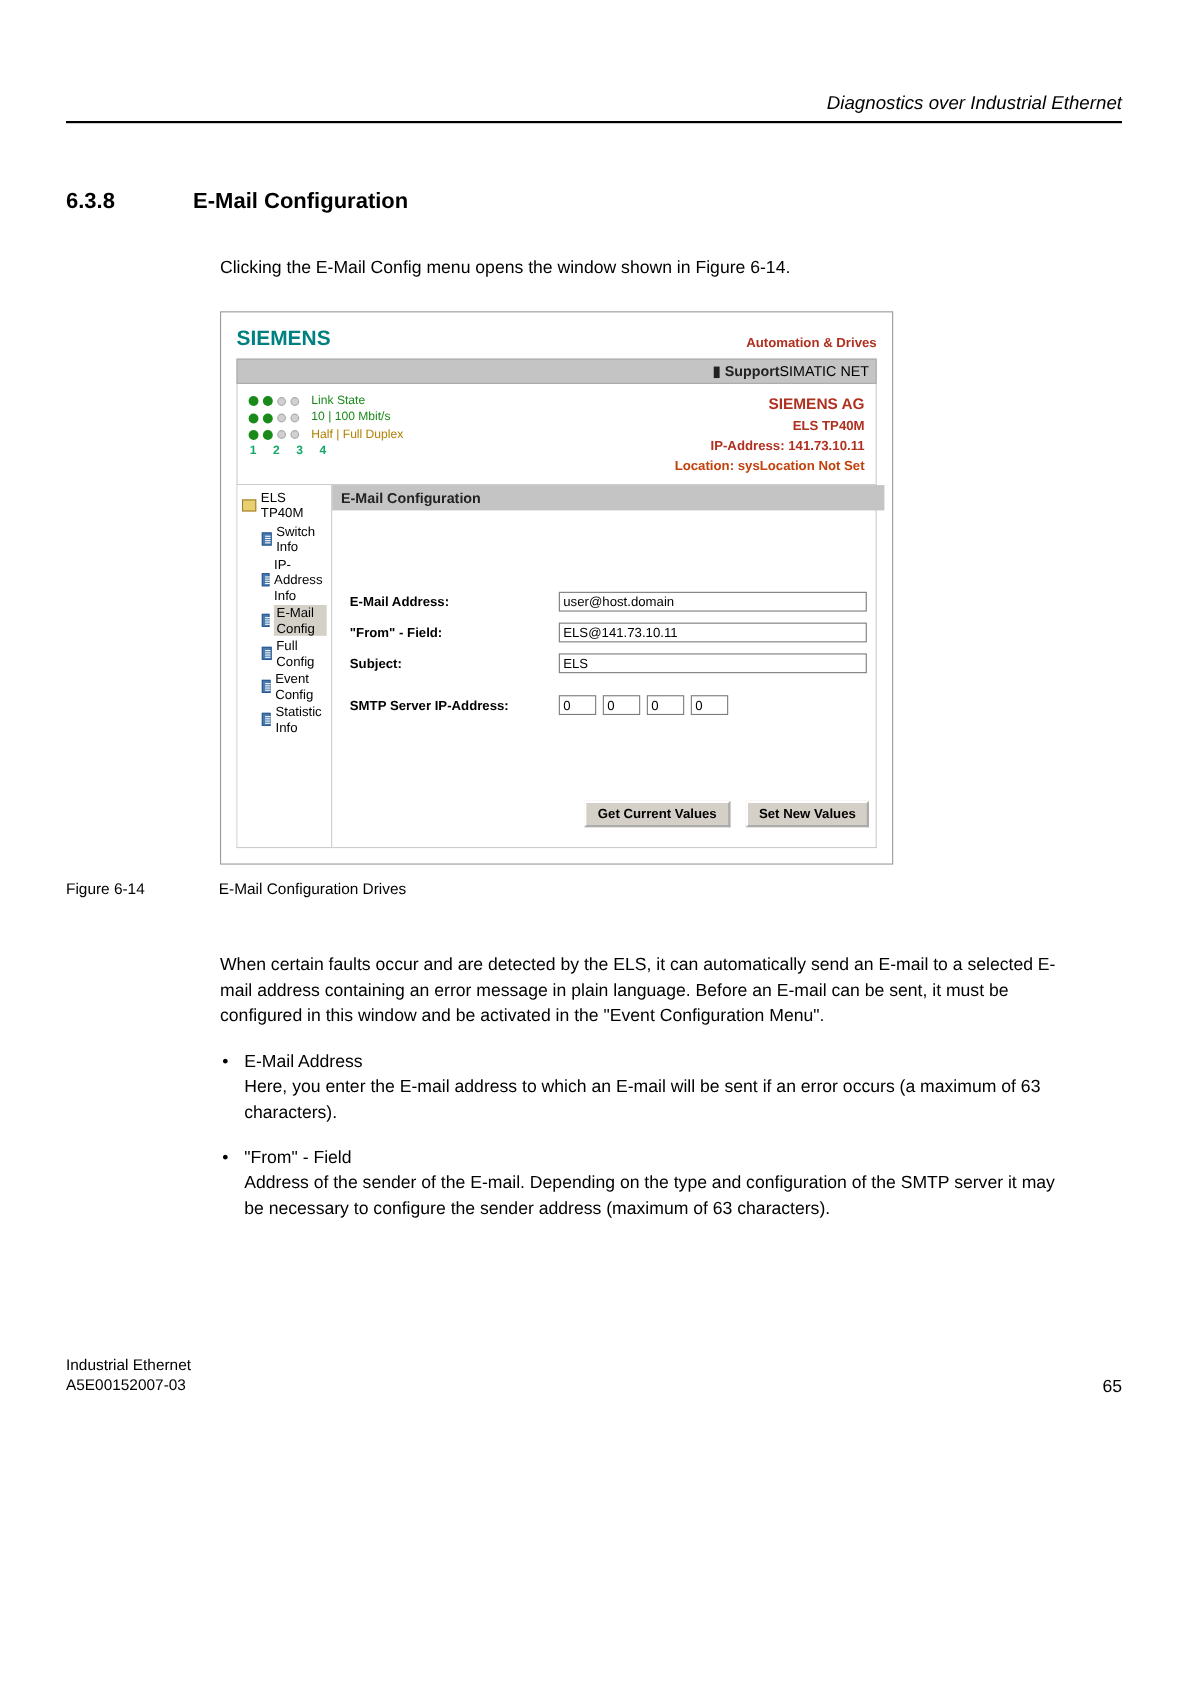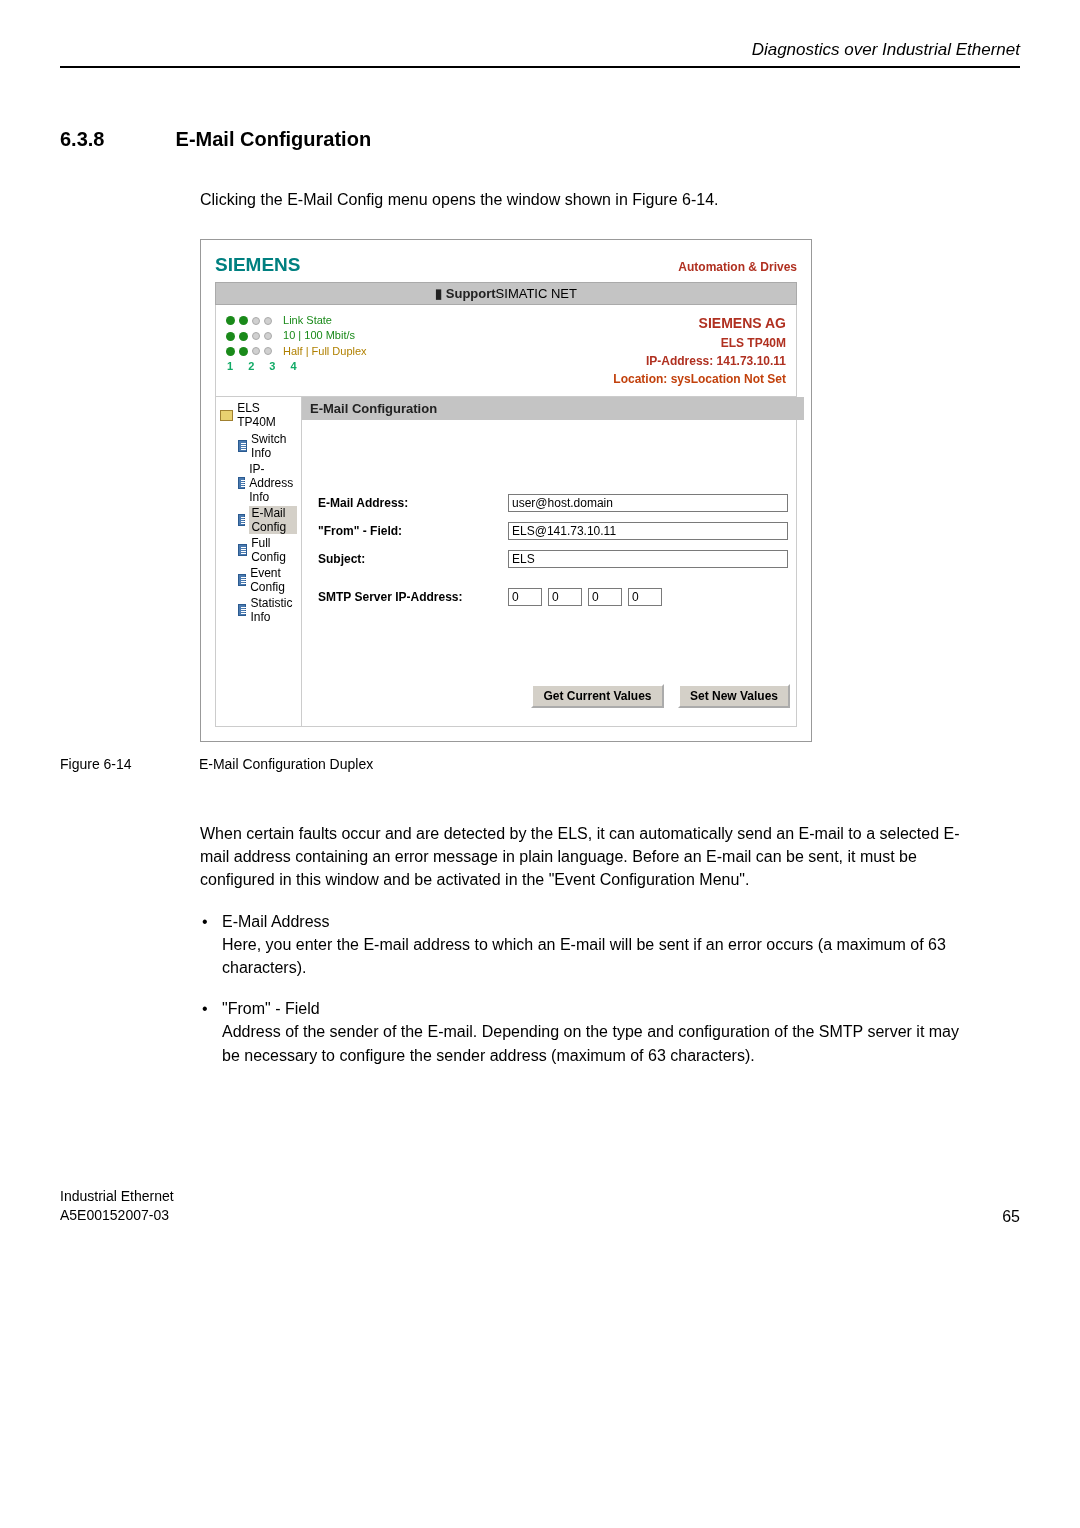--- a/index.html
+++ b/index.html
@@ -10,20 +10,21 @@
     padding: 40px 60px 60px 60px;
     color: #000;
   }
   .header-italic {
     font-style: italic;
     text-align: right;
     font-size: 17px;
     padding-bottom: 6px;
     border-bottom: 2px solid #000;
     margin-bottom: 60px;
+    margin-top: 44px;
   }
   .section-heading {
     font-size: 20px;
     margin-bottom: 40px;
   }
   .section-heading .num { display:inline-block; width: 110px; }
   .intro-text { font-size: 16px; margin-left: 140px; margin-bottom: 30px; }
 
   .screenshot-outer {
     border: 1px solid #999;
@@ -36,21 +37,21 @@
     display:flex; justify-content:space-between;
     font-weight:bold; font-size:19px;
     margin-bottom:6px;
   }
   .siemens { color:#008080; }
   .autodrives { color:#b03020; font-size:12px; font-weight:bold; padding-top:6px;}
   .support-bar {
     background:#c4c4c4;
     font-size:13px;
     padding:3px 6px;
-    display:flex; justify-content:center;
+    display:flex; justify-content:flex-end;
     border:1px solid #aaa;
   }
   .support-bar .left { font-weight:bold; color:#222;}
   .leds-block {
     border:1px solid #ccc; border-top:none;
     display:flex; justify-content:space-between;
     padding:8px 10px;
   }
   .leds { font-size:11px; line-height:1.4;}
   .leds .row { display:flex; align-items:center; gap:4px;}
@@ -215,21 +216,21 @@
       <div class="button-row">
         <button>Get Current Values</button>
         <button>Set New Values</button>
       </div>
     </div>
   </div>
 </div>
 
 <div class="figure-caption">
   <span class="fignum">Figure 6-14</span>
-  <span>E-Mail Configuration Duplex</span>
+  <span>E-Mail Configuration Drives</span>
 </div>
 
 <div class="body-text">
   <p>When certain faults occur and are detected by the ELS, it can automatically send an E-mail to a selected E-mail address containing an error message in plain language. Before an E-mail can be sent, it must be configured in this window and be activated in the "Event Configuration Menu".</p>
   <ul class="body-list">
     <li>
       <span class="list-head">E-Mail Address</span><br>
       <span>Here, you enter the E-mail address to which an E-mail will be sent if an error occurs (a maximum of 63 characters).</span>
     </li>
     <li>

